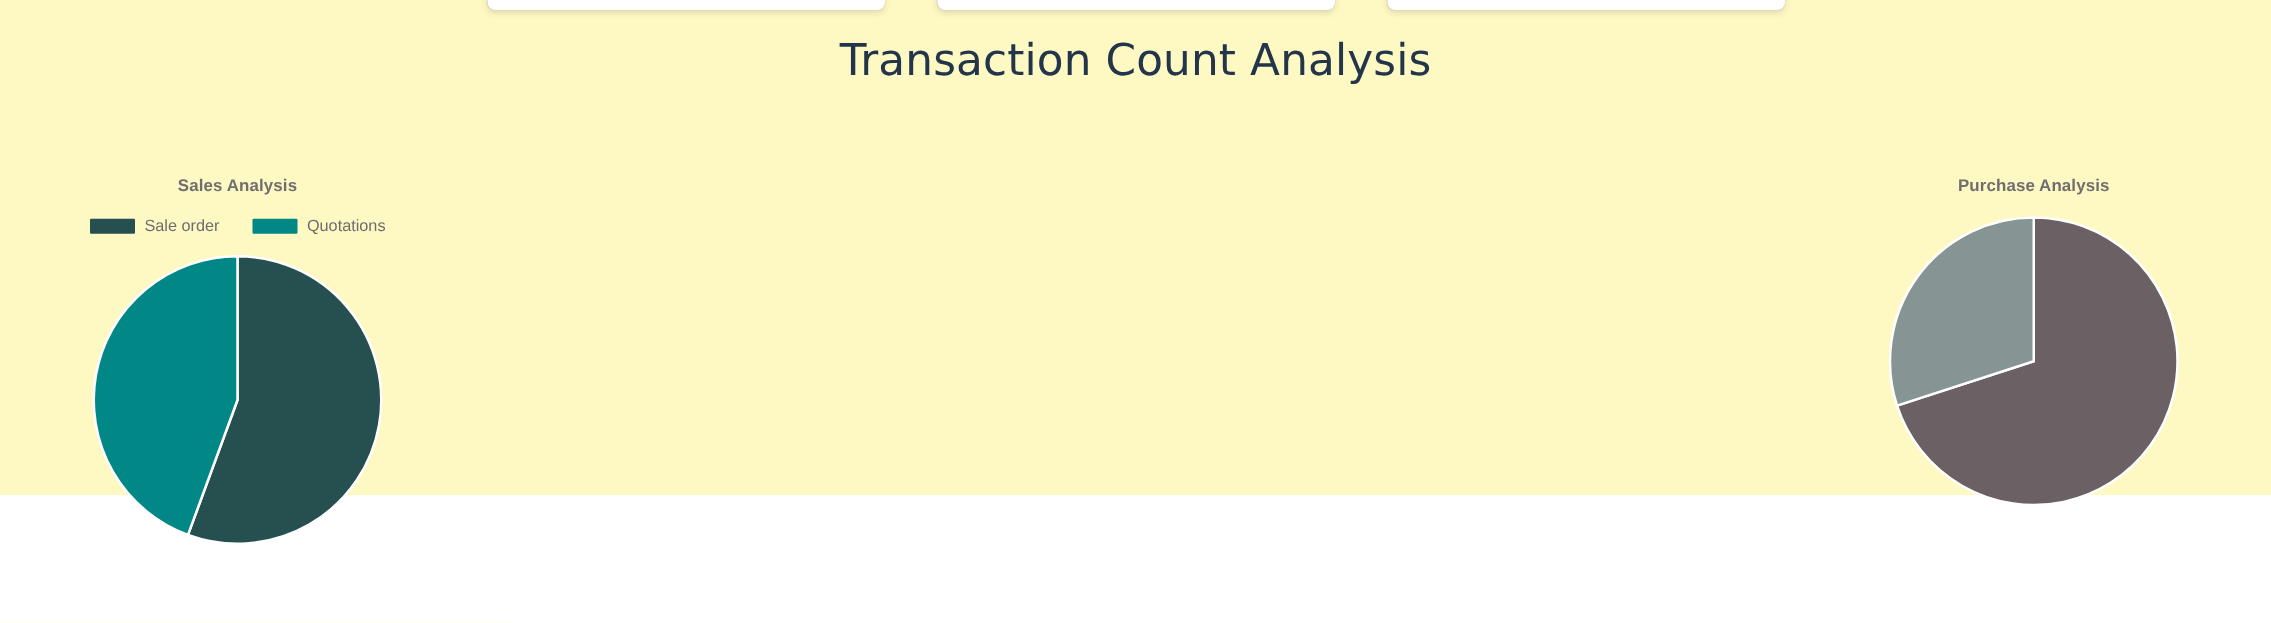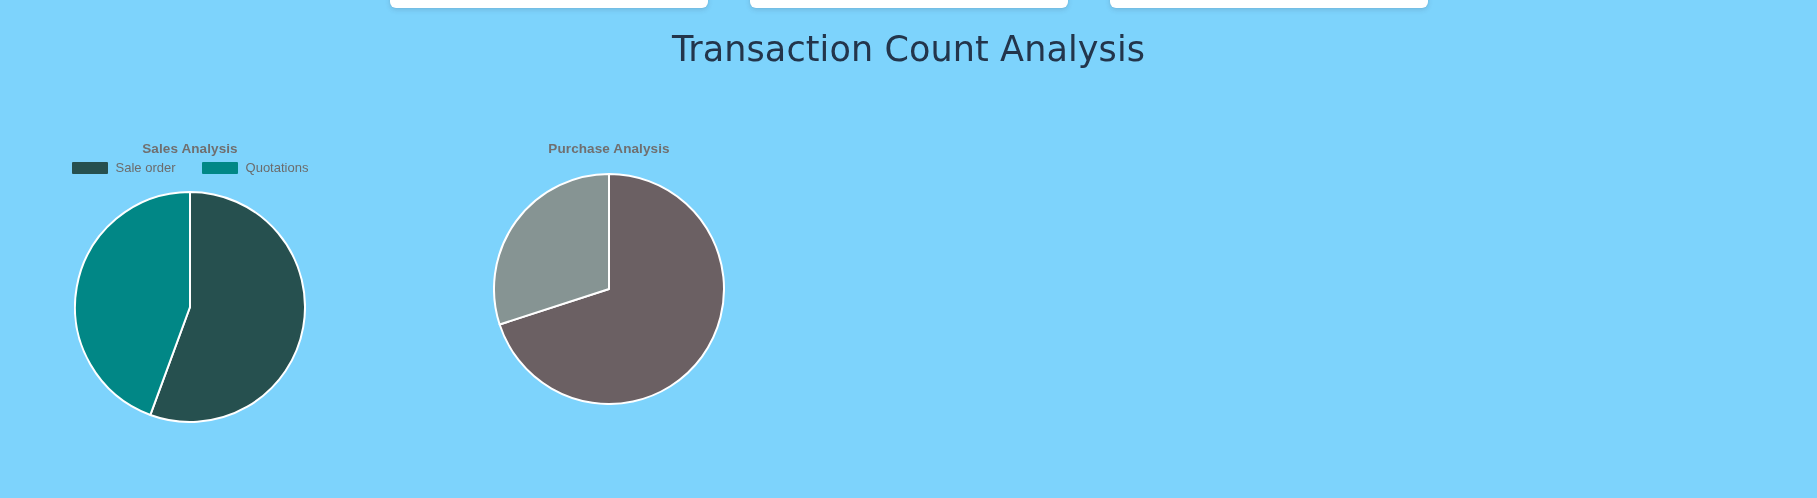--- a/index.html
+++ b/index.html
@@ -12,22 +12,22 @@
     width: 1817px;
     height: 498px;
     overflow: hidden;
     font-family: "Liberation Sans", sans-serif;
     -webkit-font-smoothing: antialiased;
   }
 
   #page {
     position: relative;
     width: 1817px;
-    height: 498px;
-    background: #7dd3fc;
+    height: 396px;
+    background: #fef9c3;
   }
 
   
   .card-strip {
     position: absolute;
     top: -26px;
     left: 0;
     width: 1817px;
     height: 34px;
     display: flex;
@@ -59,23 +59,22 @@
     line-height: 1.2;
   }
 
   
   .charts-row {
     position: absolute;
     top: 140px;
     left: 0;
     width: 1817px;
     display: flex;
-    justify-content: flex-start;
+    justify-content: space-between;
     align-items: flex-start;
-    gap: 39px;
   }
   .chart-panel {
     width: 380px;
     display: flex;
     flex-direction: column;
     align-items: center;
   }
   .chart-title {
     font-size: 13.5px;
     font-weight: bold;
@@ -84,21 +83,21 @@
     margin: 0;
     height: 18px;
     line-height: 18px;
   }
   .legend {
     display: flex;
     flex-direction: row;
     justify-content: center;
     align-items: center;
     gap: 26px;
-    margin-top: 2px;
+    margin-top: 15px;
     height: 16px;
   }
   .legend-item {
     display: flex;
     flex-direction: row;
     align-items: center;
     gap: 8px;
   }
   .legend-swatch {
     width: 36px;

